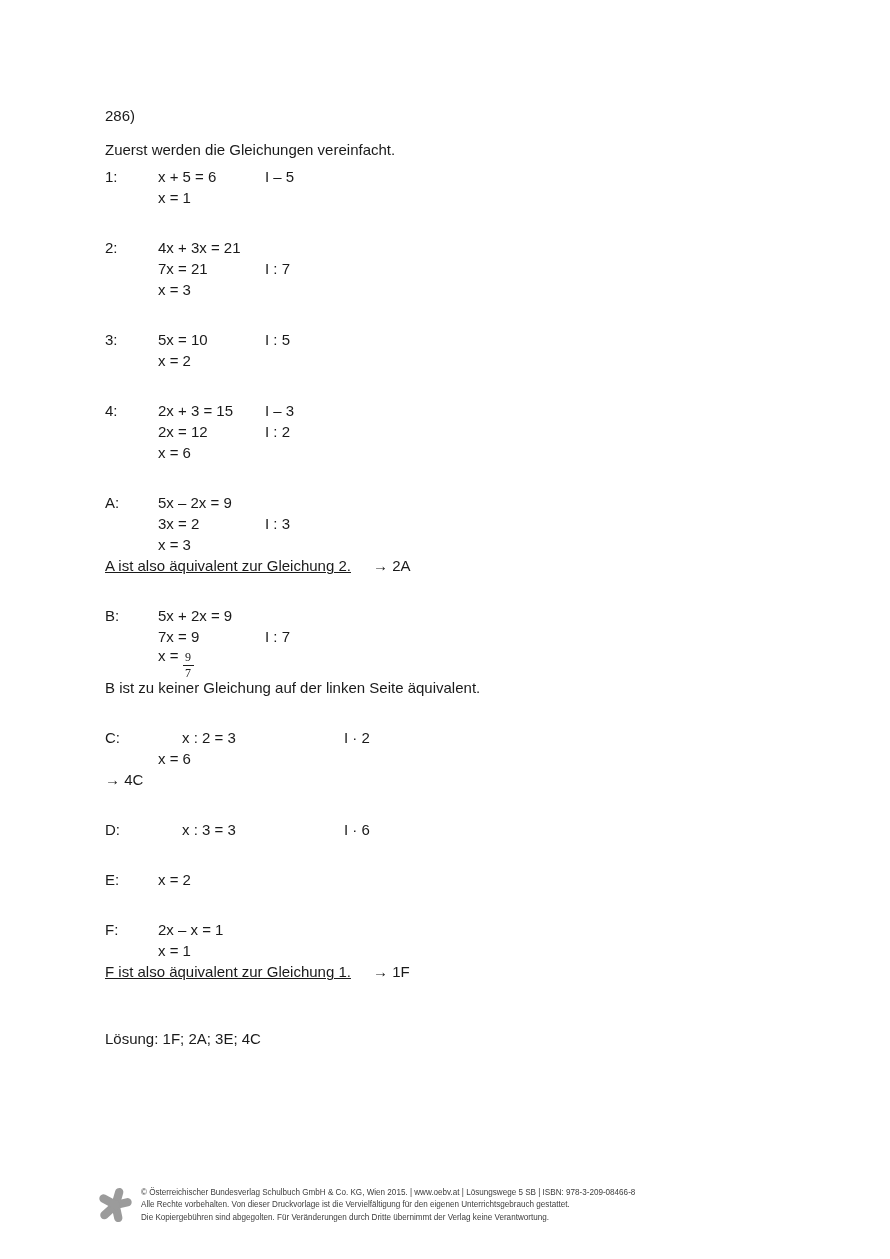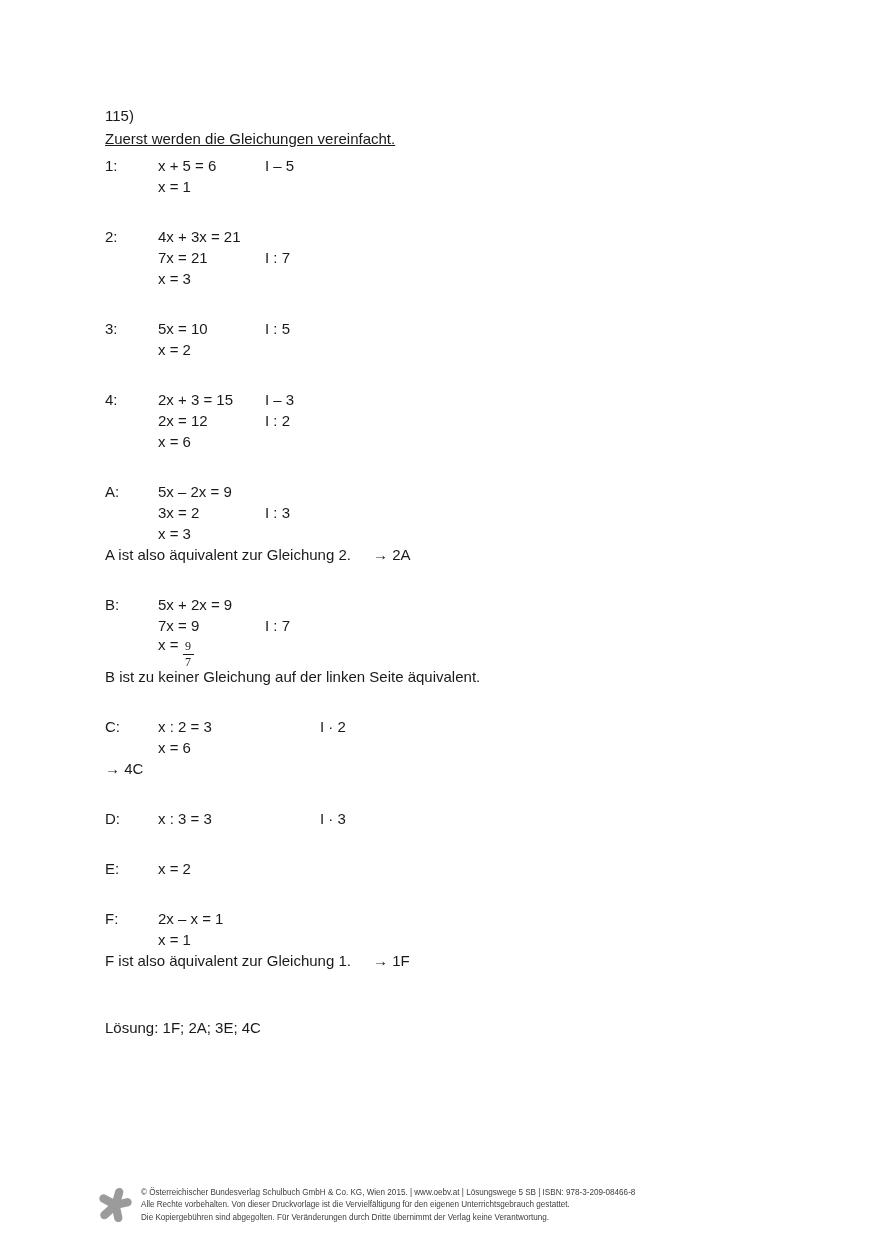--- a/index.html
+++ b/index.html
@@ -7,45 +7,45 @@
   body {
     position:relative;
     font-family:"Liberation Sans", sans-serif;
     color:#1a1a1a;
     overflow:hidden;
   }
   .content { position:absolute; left:105px; top:105px; width:730px; font-size:15px; }
   .line { display:flex; height:21px; line-height:21px; white-space:pre; }
   .col-label { flex:0 0 53px; width:53px; }
   .col-eq { flex:0 0 107px; width:107px; }
-  .block.wide .col-eq { flex:0 0 162px; width:162px; }
-  .intro-line { margin-top:2px;text-decoration:underline; }
+  .block.wide .col-eq { flex:0 0 162px; width:162px;margin-left:24px; }
+  .intro-line { margin-top:13px; }
   .block { margin-top:29px; }
   #blocks .block:first-child { margin-top:6px; }
-  .concl-text.fixed { flex:0 0 268px; width:268px; }
+  .concl-text.fixed { flex:0 0 268px; width:268px;text-decoration:underline; }
   .frac-line { height:30px; align-items:center; }
   .frac {
     display:inline-flex; flex-direction:column; align-items:center;
     font-family:"Liberation Serif", serif; font-size:12px; line-height:1.05;
   }
   .frac .bar { width:11px; height:1px; background:#1a1a1a; margin:1px 0; }
   .solution-line { margin-top:46px; }
   .footer { position:absolute; left:97px; top:1183px; display:flex; align-items:center; }
   .footer-logo { flex:0 0 auto; margin-top:1px; }
   .footer-text {
     margin-left:7px; font-size:9px; line-height:12.4px; color:#3d3d3d;
     white-space:nowrap; transform:scaleX(0.9); transform-origin:left top;
   }
 </style>
 </head>
 <body>
 
 <div class="content">
   <div class="line">
-    <span>115)</span>
+    <span>286)</span>
   </div>
   <div class="line intro-line">
     <span>Zuerst werden die Gleichungen vereinfacht.</span>
   </div>
   <div id="blocks">
       <div class="block">
         <div class="line"><span class="col-label">1:</span><span class="col-eq">x + 5 = 6</span><span>I – 5</span></div>
         <div class="line"><span class="col-label"></span><span>x = 1</span></div>
       </div>
       <div class="block">
@@ -73,21 +73,21 @@
         <div class="line"><span class="col-label"></span><span class="col-eq">7x = 9</span><span>I : 7</span></div>
         <div class="line frac-line"><span class="col-label"></span><span><span>x = </span><span class="frac"><span class="num">9</span><span class="bar"></span><span class="den">7</span></span></span></div>
         <div class="line"><span class="concl-text">B ist zu keiner Gleichung auf der linken Seite äquivalent.</span></div>
       </div>
       <div class="block wide">
         <div class="line"><span class="col-label">C:</span><span class="col-eq">x : 2 = 3</span><span>I · 2</span></div>
         <div class="line"><span class="col-label"></span><span>x = 6</span></div>
         <div class="line"><span>→ 4C</span></div>
       </div>
       <div class="block wide">
-        <div class="line"><span class="col-label">D:</span><span class="col-eq">x : 3 = 3</span><span>I · 3</span></div>
+        <div class="line"><span class="col-label">D:</span><span class="col-eq">x : 3 = 3</span><span>I · 6</span></div>
       </div>
       <div class="block">
         <div class="line"><span class="col-label">E:</span><span>x = 2</span></div>
       </div>
       <div class="block">
         <div class="line"><span class="col-label">F:</span><span>2x – x = 1</span></div>
         <div class="line"><span class="col-label"></span><span>x = 1</span></div>
         <div class="line"><span class="concl-text fixed">F ist also äquivalent zur Gleichung 1.</span><span>→ 1F</span></div>
       </div>
     </div>

